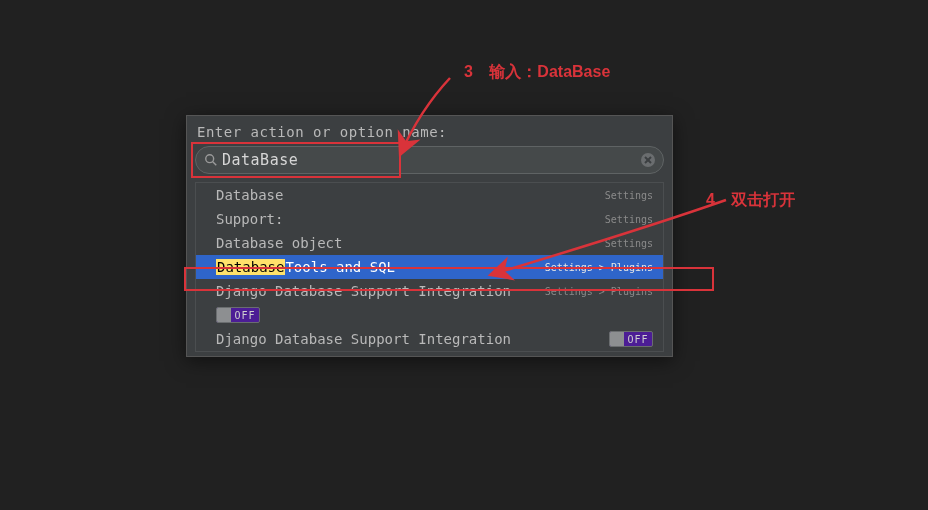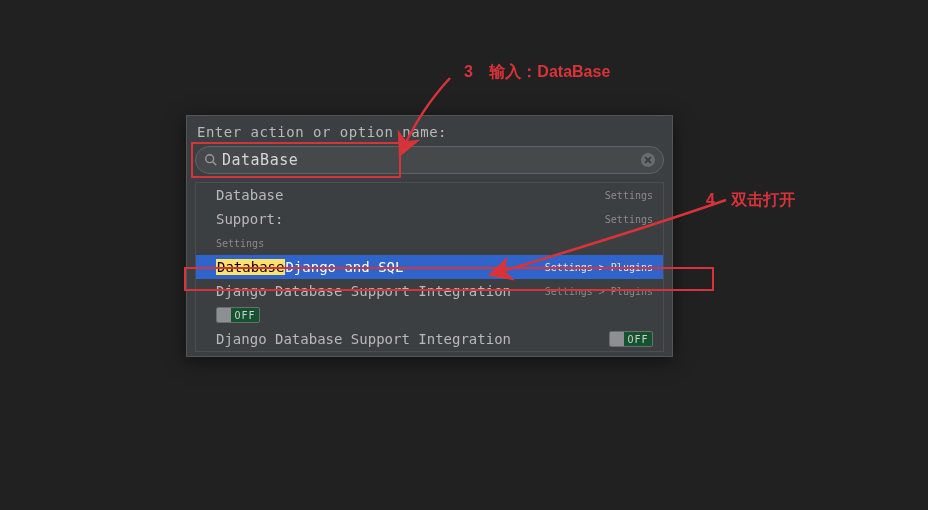--- a/index.html
+++ b/index.html
@@ -110,21 +110,21 @@
     color: #000;
     padding: 0 1px;
   }
 
   .toggle {
     display: inline-flex;
     align-items: center;
     width: 44px;
     height: 16px;
     border: 1px solid #6a6d6f;
-    background: #14532d;
+    background: #4c1d95;
     border-radius: 2px;
     overflow: hidden;
   }
   .toggle .knob {
     width: 14px; height: 14px;
     background: #8d8f91;
   }
   .toggle .lbl {
     flex: 1;
     text-align: center;
@@ -195,27 +195,28 @@
       <span class="left">Database</span>
       <span class="right hint">Settings</span>
     </div>
 
     <div class="result-row">
       <span class="left">Support:</span>
       <span class="right hint">Settings</span>
     </div>
 
     <div class="result-row">
+      <span class="left">Database object</span>
       <span class="right hint">Settings</span>
     </div>
 
     <div class="result-row selected">
       <span class="left">
         <span class="highlight">Database</span>
-          <span> Django and SQL</span>
+          <span> Tools and SQL</span>
       </span>
       <span class="right hint">Settings &gt; Plugins</span>
     </div>
 
     <div class="result-row">
       <span class="left">Django Database Support Integration</span>
       <span class="right hint">Settings &gt; Plugins</span>
     </div>
 
     <div class="result-row">

